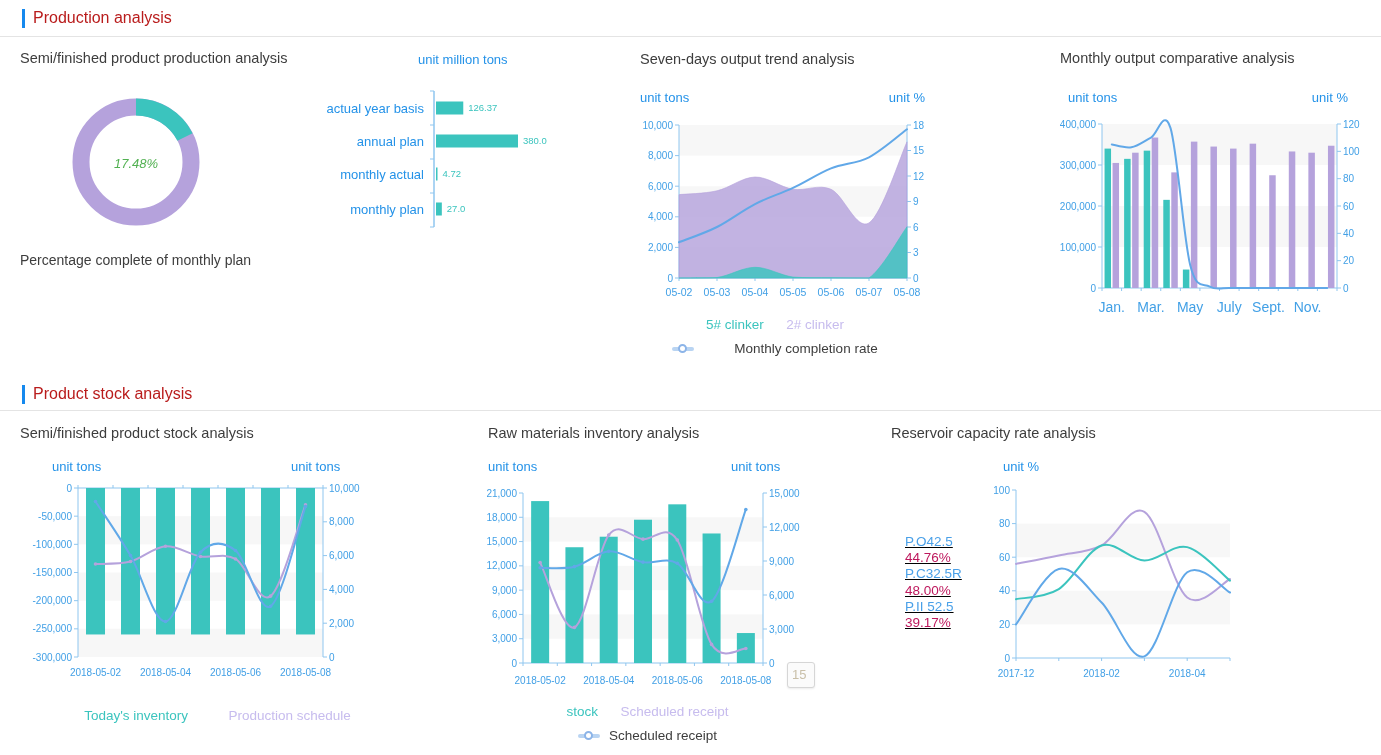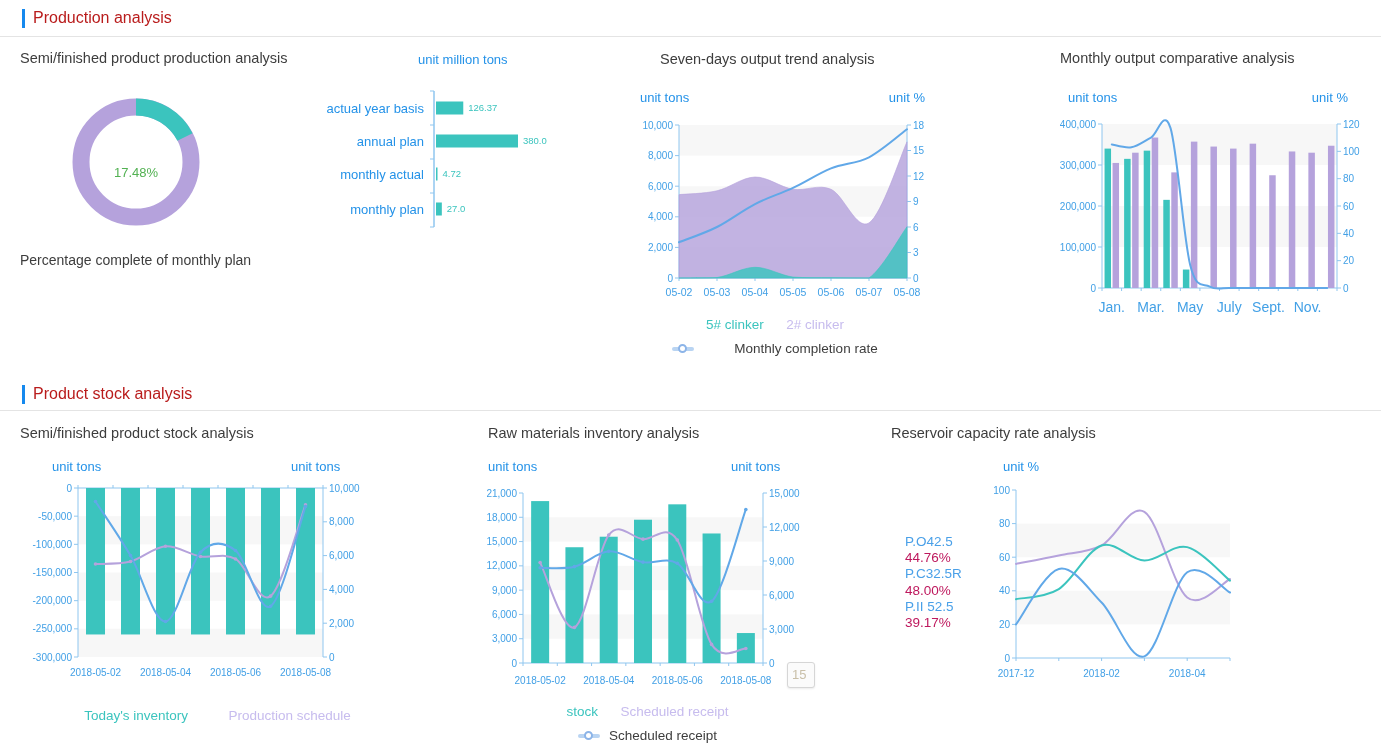--- a/index.html
+++ b/index.html
@@ -12,42 +12,42 @@
   .caption{position:absolute;font-size:14px;color:#3d3d3d;}
   .donut-center{position:absolute;font-size:13px;color:#52b152;text-align:center;}
   .legend-row{position:absolute;text-align:center;white-space:nowrap;}
   .li{display:inline-block;margin:0 9px;font-size:13.5px;cursor:pointer;}
   .teal{color:#3bc4be;}
   .lav{color:#c7bcee;}
   .rate-row{position:absolute;display:flex;align-items:center;justify-content:center;gap:9px;cursor:pointer;}
   .rate-icon{display:inline-block;position:relative;width:22px;height:4px;background:#b9d4f2;border-radius:2px;}
   .rate-icon::after{content:'';position:absolute;left:6px;top:-3px;width:5px;height:5px;border:2px solid #8cb4e8;border-radius:50%;background:#fff;}
   .rate-label{font-size:13.5px;color:#3d3d3d;}
-  .stats{position:absolute;font-size:13.5px;line-height:16.2px;white-space:nowrap;}
+  .stats{position:absolute;font-size:13.5px;line-height:16.2px;white-space:nowrap;text-decoration:underline;}
   .stat-name{color:#4aa0e8;}
   .stat-val{color:#be185d;}
   .overlay-box{position:absolute;width:22px;height:24px;border:1px solid #d6d6d6;border-radius:3px;background:#fbfbfb;overflow:hidden;font-size:13px;line-height:24px;padding-left:4px;color:#c9bfa8;box-shadow:0 1px 2px rgba(0,0,0,0.08);}
   svg{position:absolute;overflow:visible;}
 </style>
 </head>
 <body>
 
 <div id="root">
 
   <div class="sec-bar" style="left:22px;top:9px;"></div>
   <div class="sec-title" style="left:33px;top:9px;">Production analysis</div>
   <div class="hr" style="top:36px;"></div>
 
   <div class="panel-title" style="left:20px;top:50px;">Semi/finished product production analysis</div>
   <div class="unit" style="left:418px;top:52px;">unit million tons</div>
   <svg id="donut" width="152" height="152" style="left:60px;top:86px;">
       <circle cx="76" cy="76" r="55" fill="none" stroke="#b5a2dc" stroke-width="17"></circle>
       <circle cx="76" cy="76" r="55" fill="none" stroke="#3bc4be" stroke-width="17" pathLength="100" stroke-dasharray="17.48 82.52" transform="rotate(-90 76 76)"></circle>
     </svg>
-  <div class="donut-center" style="left:96px;top:165px;width:80px;">17.48%</div>
+  <div class="donut-center" style="left:96px;top:156px;width:80px;font-style:italic;">17.48%</div>
   <div class="caption" style="left:20px;top:252px;">Percentage complete of monthly plan</div>
   <svg id="hbar" width="300" height="160" style="left:320px;top:88px;">
       <line x1="114" y1="3" x2="114" y2="139" stroke="#8fc6ef" stroke-width="1.5"></line>
       <line x1="110" y1="3" x2="114" y2="3" stroke="#8fc6ef"></line>
       <line x1="110" y1="37" x2="114" y2="37" stroke="#8fc6ef"></line>
       <line x1="110" y1="71" x2="114" y2="71" stroke="#8fc6ef"></line>
       <line x1="110" y1="105" x2="114" y2="105" stroke="#8fc6ef"></line>
       <line x1="110" y1="139" x2="114" y2="139" stroke="#8fc6ef"></line>
       <text x="104" y="24.5" text-anchor="end" font-size="13" fill="#2492e8">actual year basis</text>
       <rect x="116" y="13.5" width="27.269315789473687" height="13" fill="#3bc4be"></rect>
@@ -56,21 +56,21 @@
       <rect x="116" y="46.5" width="82" height="13" fill="#3bc4be"></rect>
       <text x="203" y="56" font-size="9.5" fill="#3bc4be">380.0</text>
       <text x="104" y="90.5" text-anchor="end" font-size="13" fill="#2492e8">monthly actual</text>
       <rect x="116" y="79.5" width="1.5" height="13" fill="#3bc4be"></rect>
       <text x="122.5" y="89" font-size="9.5" fill="#3bc4be">4.72</text>
       <text x="104" y="125.5" text-anchor="end" font-size="13" fill="#2492e8">monthly plan</text>
       <rect x="116" y="114.5" width="5.826315789473684" height="13" fill="#3bc4be"></rect>
       <text x="126.82631578947368" y="124" font-size="9.5" fill="#3bc4be">27.0</text>
     </svg>
 
-  <div class="panel-title" style="left:660px;top:51px;">Seven-days output trend analysis</div>
+  <div class="panel-title" style="left:640px;top:51px;">Seven-days output trend analysis</div>
   <div class="unit" style="left:640px;top:90px;">unit tons</div>
   <div class="unit" style="left:860px;top:90px;width:65px;text-align:right;">unit %</div>
   <svg id="chart-seven" width="320" height="200" style="left:620px;top:110px;">
       <rect x="59" y="15" width="228" height="30.6" fill="#f0f0f0" opacity="0.55"></rect>
       <rect x="59" y="76.2" width="228" height="30.6" fill="#f0f0f0" opacity="0.55"></rect>
       <rect x="59" y="137.4" width="228" height="30.6" fill="#f0f0f0" opacity="0.55"></rect>
       <line x1="59" y1="15" x2="59" y2="168" stroke="#8fc6ef" stroke-width="1"></line>
       <line x1="55" y1="15" x2="59" y2="15" stroke="#8fc6ef"></line>
       <text x="53" y="18.5" text-anchor="end" font-size="10" fill="#42a0e6">10,000</text>
       <line x1="55" y1="45.6" x2="59" y2="45.6" stroke="#8fc6ef"></line>

